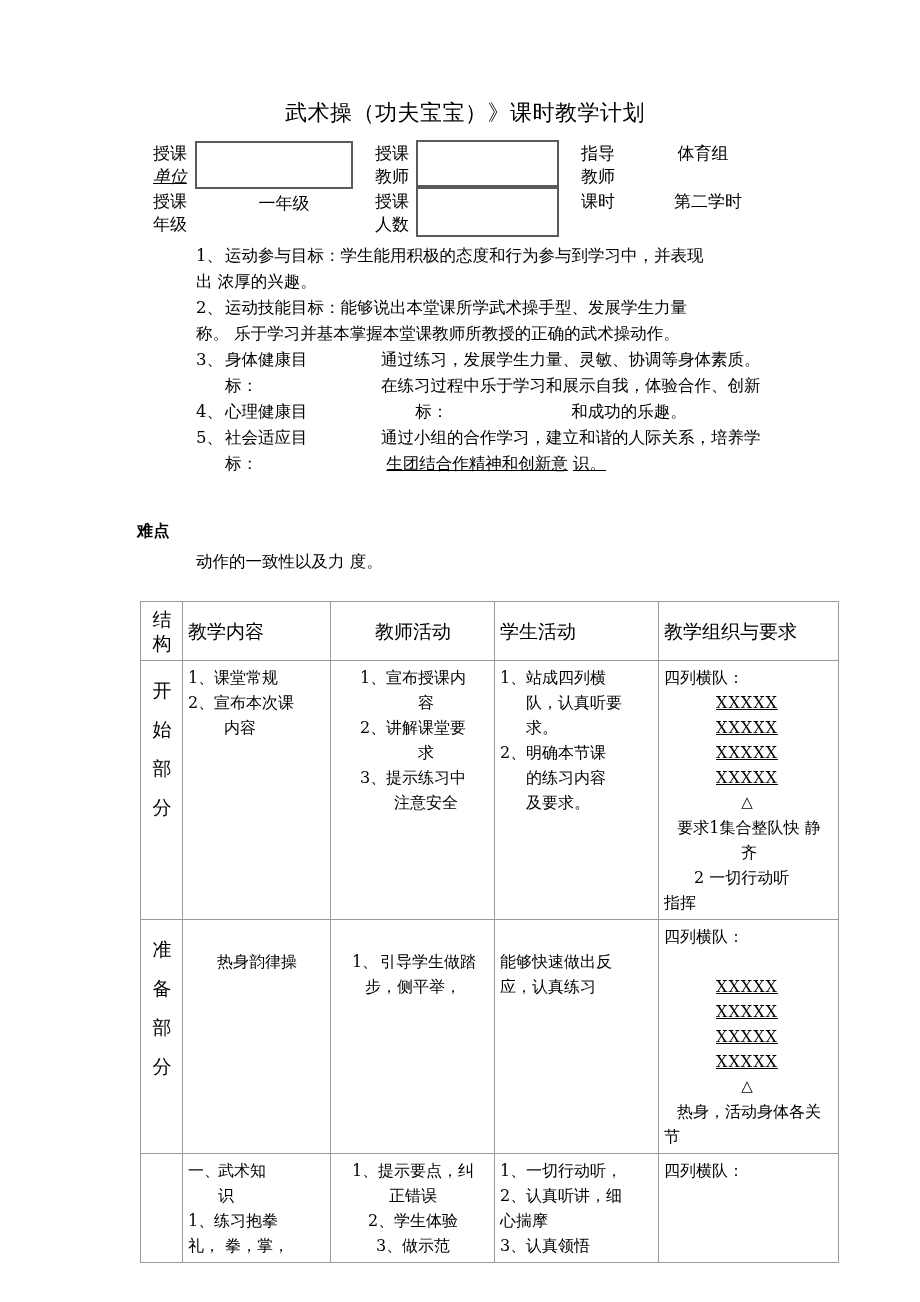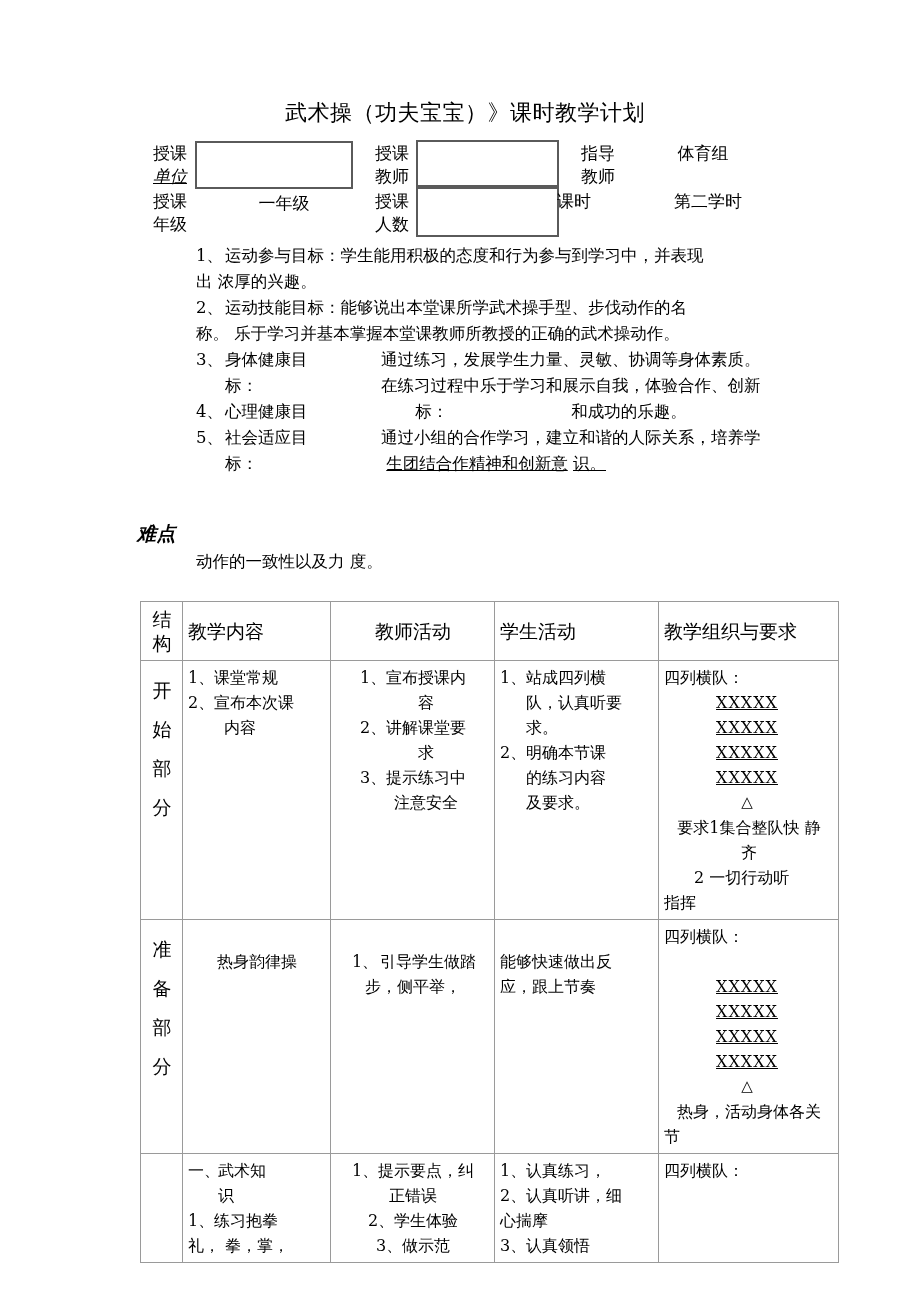--- a/index.html
+++ b/index.html
@@ -66,21 +66,21 @@
     font-size: 17px;
     white-space: nowrap;
   }
 
   
   .lab-unit   { left: 0px;   top: 2px; }
   .lab-grade  { left: 0px;   top: 50px; }
   .lab-teach  { left: 222px; top: 2px; }
   .lab-count  { left: 222px; top: 50px; }
   .lab-guide  { left: 428px; top: 2px; }
-  .lab-period { left: 404px; top: 50px; }
+  .lab-period { left: 428px; top: 50px; }
 
   
   .box-unit   { left: 55px;  top: 1px;  width: 158px; height: 48px; }
   .box-teach  { left: 276px; top: 0px;  width: 143px; height: 47px; }
   .box-count  { left: 276px; top: 47px; width: 143px; height: 50px; }
 
   
   .val-grade  { left: 65px;  top: 52px; width: 158px; }
   .val-guide  { left: 508px; top: 2px;  width: 110px; }
   .val-period { left: 508px; top: 50px; width: 120px; }
@@ -98,25 +98,24 @@
   .obj .idt { display: inline-block; width: 20px; }
   .obj .gap { display: inline-block; width: 9px; }
   .obj .col2 { display: inline-block; width: 156px; }
   .obj .ul { text-decoration: underline; }
 
   
   .nd-label {
     position: absolute;
     left: 137px;
     top: 521px;
-    font-size: 19px;
+    font-size: 16px;
     font-weight: bold;
     font-family: "DejaVu Sans", "Liberation Sans", sans-serif;
     letter-spacing: 0.5px;
-    font-style: italic;
   }
   .nd-text {
     position: absolute;
     left: 196px;
     top: 549px;
     font-size: 16.5px;
     line-height: 26px;
   }
   .nd-text .ln { white-space: nowrap; }
 
@@ -227,21 +226,21 @@
     <div class="hdr-label lab-period">
       <span class="l2">课时</span>
     </div>
     <div class="hdr-val val-period">第二学时</div>
 
   </div>
 
   <div class="obj">
     <span class="ln"><span class="idt">1、</span><span class="gap"></span><span>运动参与目标：</span><span>学生能用积极的态度和行为参与到学习中，并表现</span></span>
     <span class="ln"><span>出 浓厚的兴趣。</span></span>
-    <span class="ln"><span class="idt">2、</span><span class="gap"></span><span>运动技能目标：</span><span>能够说出本堂课所学武术操手型、步伐动作的名</span></span>
+    <span class="ln"><span class="idt">2、</span><span class="gap"></span><span>运动技能目标：</span><span>能够说出本堂课所学武术操手型、发展学生力量</span></span>
     <span class="ln"><span>称。 乐于学习并基本掌握本堂课教师所教授的正确的武术操动作。</span></span>
     <span class="ln"><span class="idt">3、</span><span class="gap"></span><span class="col2">身体健康目</span><span>通过练习，发展学生力量、灵敏、协调等身体素质。</span></span>
     <span class="ln"><span class="idt"></span><span class="gap"></span><span class="col2">标：</span><span>在练习过程中乐于学习和展示自我，体验合作、创新</span></span>
     <span class="ln"><span class="idt">4、</span><span class="gap"></span><span class="col2">心理健康目</span></span>
     <span class="ln"><span class="idt"></span><span class="gap"></span><span class="col2">标：</span><span>和成功的乐趣。</span></span>
     <span class="ln"><span class="idt">5、</span><span class="gap"></span><span class="col2">社会适应目</span><span>通过小组的合作学习，建立和谐的人际关系，培养学</span></span>
     <span class="ln"><span class="idt"></span><span class="gap"></span><span class="col2">标：</span></span>
     <span class="ln ul">生团结合作精神和创新意</span>
     <span class="ln ul">识。</span>
   </div>
@@ -325,21 +324,21 @@
         <span class="org-c">热身韵律操</span>
       </td>
       <td class="c-teacher">
         <span class="blank-line"></span>
         <span class="li"><span class="numw">1、</span><span>引导学生做踏</span></span>
         <span class="li"><span>步，侧平举，</span></span>
       </td>
       <td class="c-student">
         <span class="blank-line"></span>
         <span class="li"><span>能够快速做出反</span></span>
-        <span class="li"><span>应，跟上节奏</span></span>
+        <span class="li"><span>应，认真练习</span></span>
       </td>
       <td class="c-org">
         <span class="org-title">四列横队：</span>
         <span class="blank-line"></span>
         <span class="org-x">XXXXX</span>
         <span class="org-x">XXXXX</span>
         <span class="org-x">XXXXX</span>
         <span class="org-x">XXXXX</span>
         <span class="org-tri">△</span>
         <span class="org-c">热身，活动身体各关</span>
@@ -355,21 +354,21 @@
         <span class="li"><span class="num">1、</span><span>练习抱拳</span></span>
         <span class="li"><span>礼， 拳，掌，</span></span>
       </td>
       <td class="c-teacher">
         <span class="li"><span class="num">1、</span><span>提示要点，纠</span></span>
         <span class="li"><span>正错误</span></span>
         <span class="li"><span class="num">2、</span><span>学生体验</span></span>
         <span class="li"><span class="num">3、</span><span class="gap"></span><span>做示范</span></span>
       </td>
       <td class="c-student">
-        <span class="li"><span class="num">1、</span><span>认真练习，</span></span>
+        <span class="li"><span class="num">1、</span><span>一切行动听，</span></span>
         <span class="li"><span class="num">2、</span><span>认真听讲，细</span></span>
         <span class="li"><span>心揣摩</span></span>
         <span class="li"><span class="num">3、</span><span>认真领悟</span></span>
       </td>
       <td class="c-org">
         <span class="org-title">四列横队：</span>
       </td>
     </tr>
   </tbody>
     </table>

